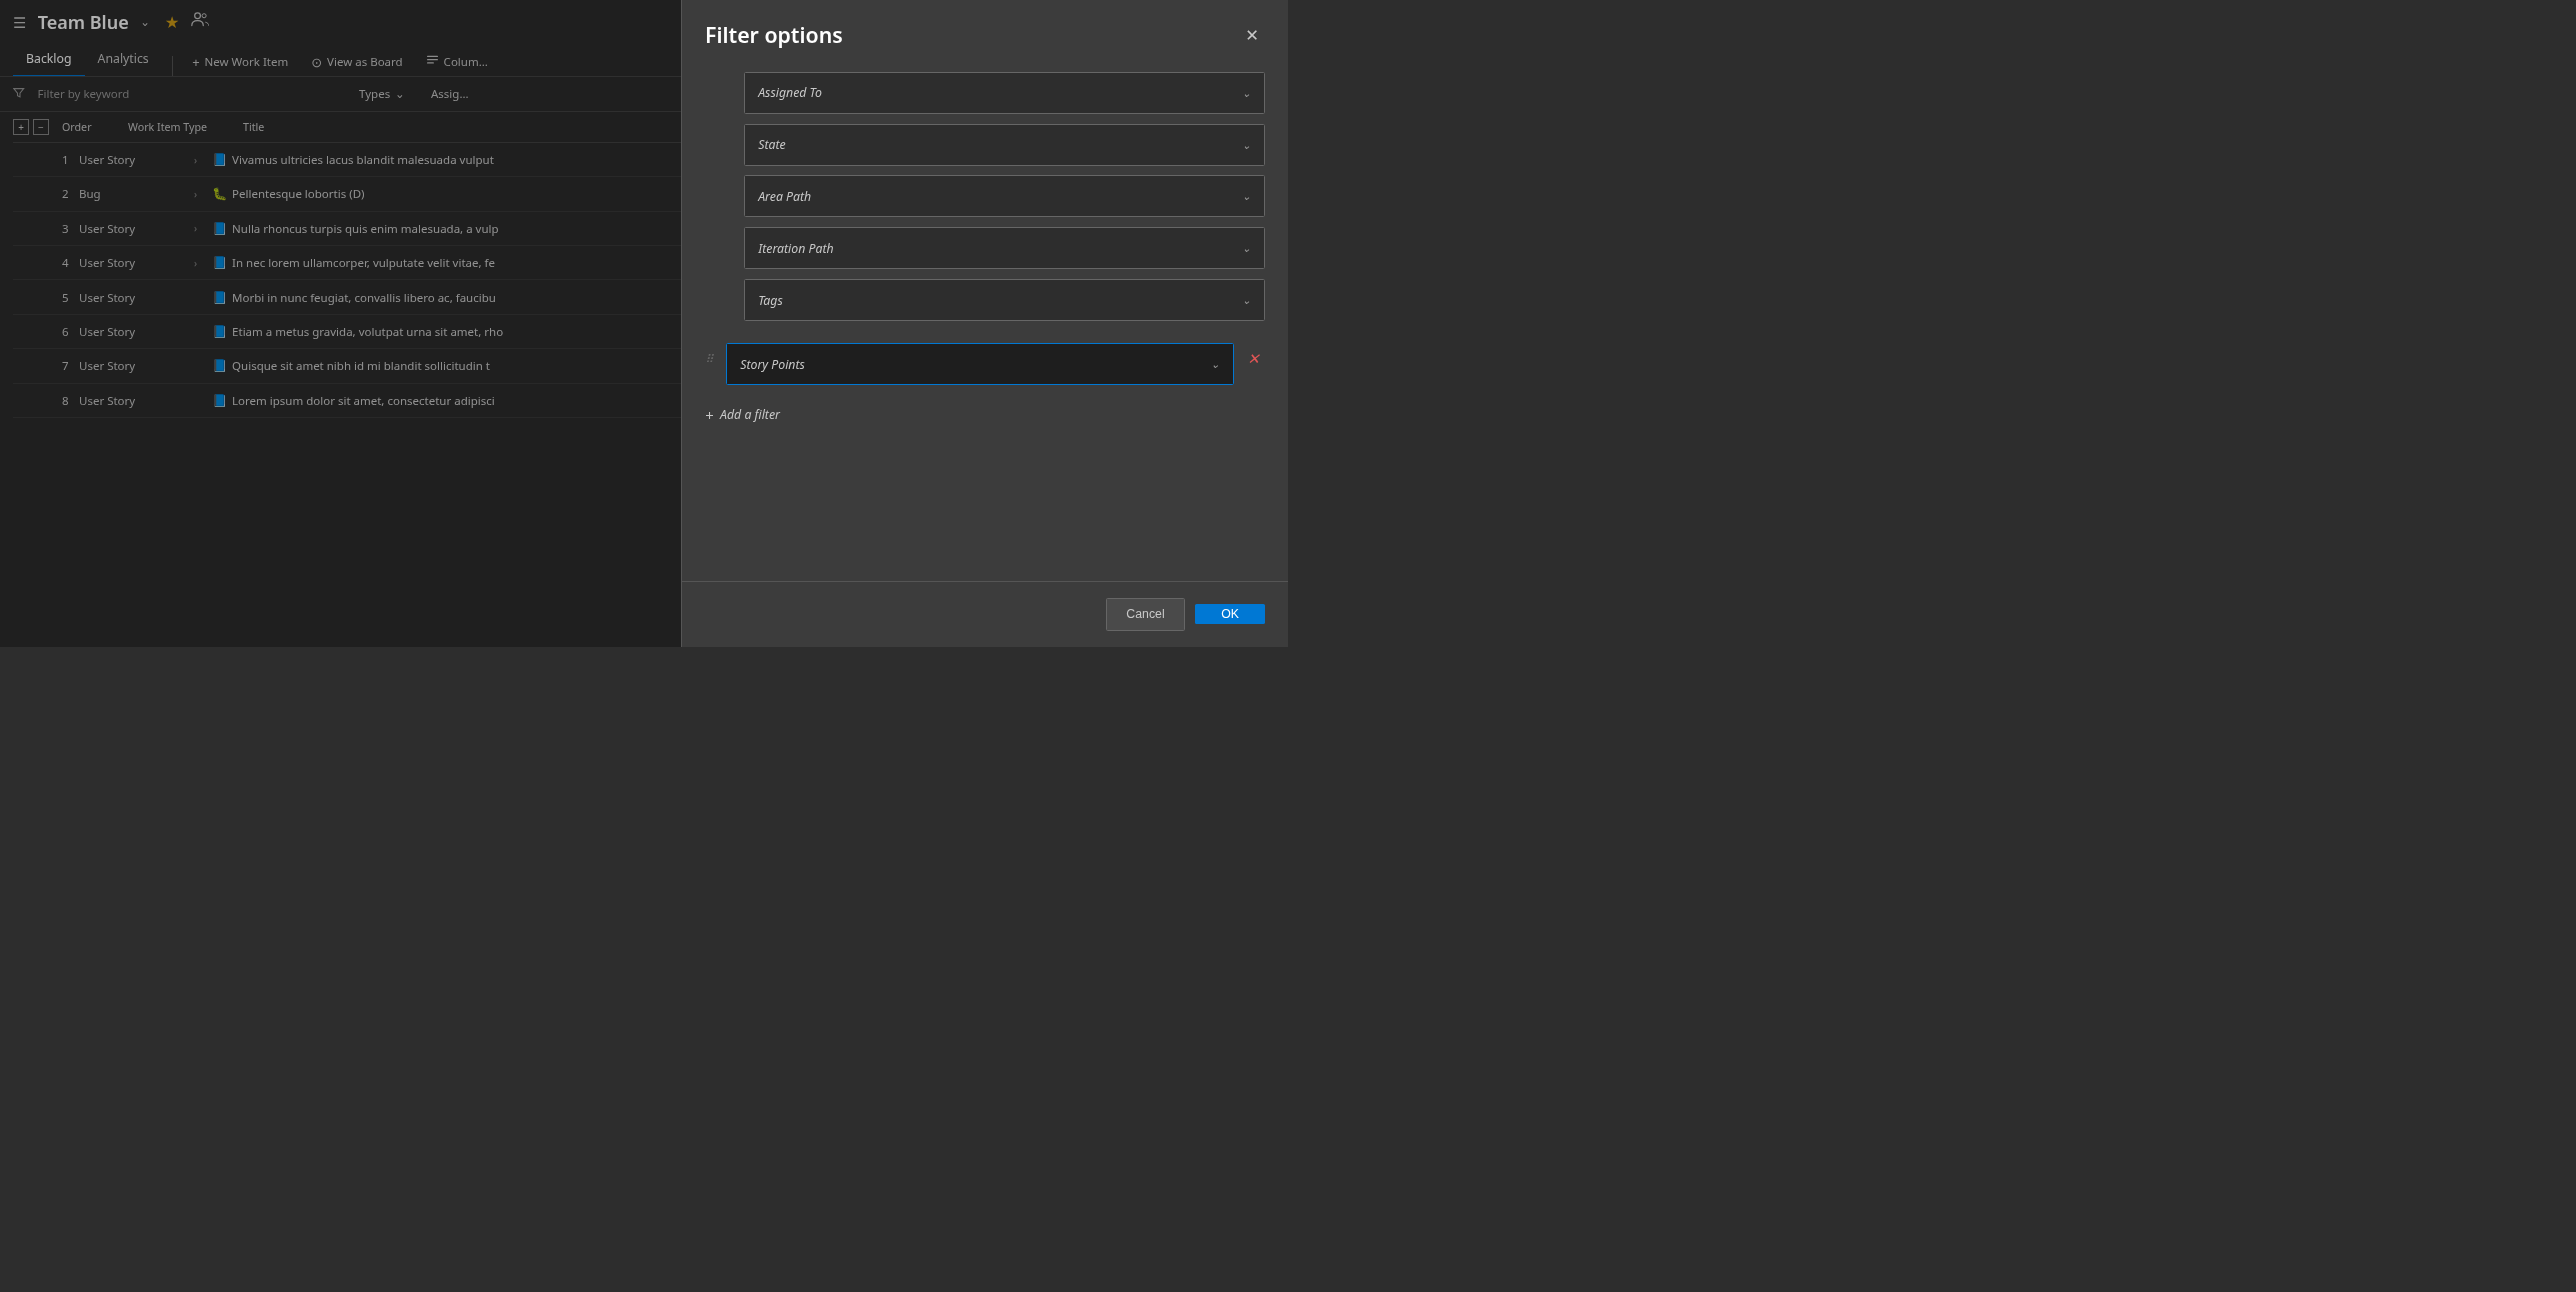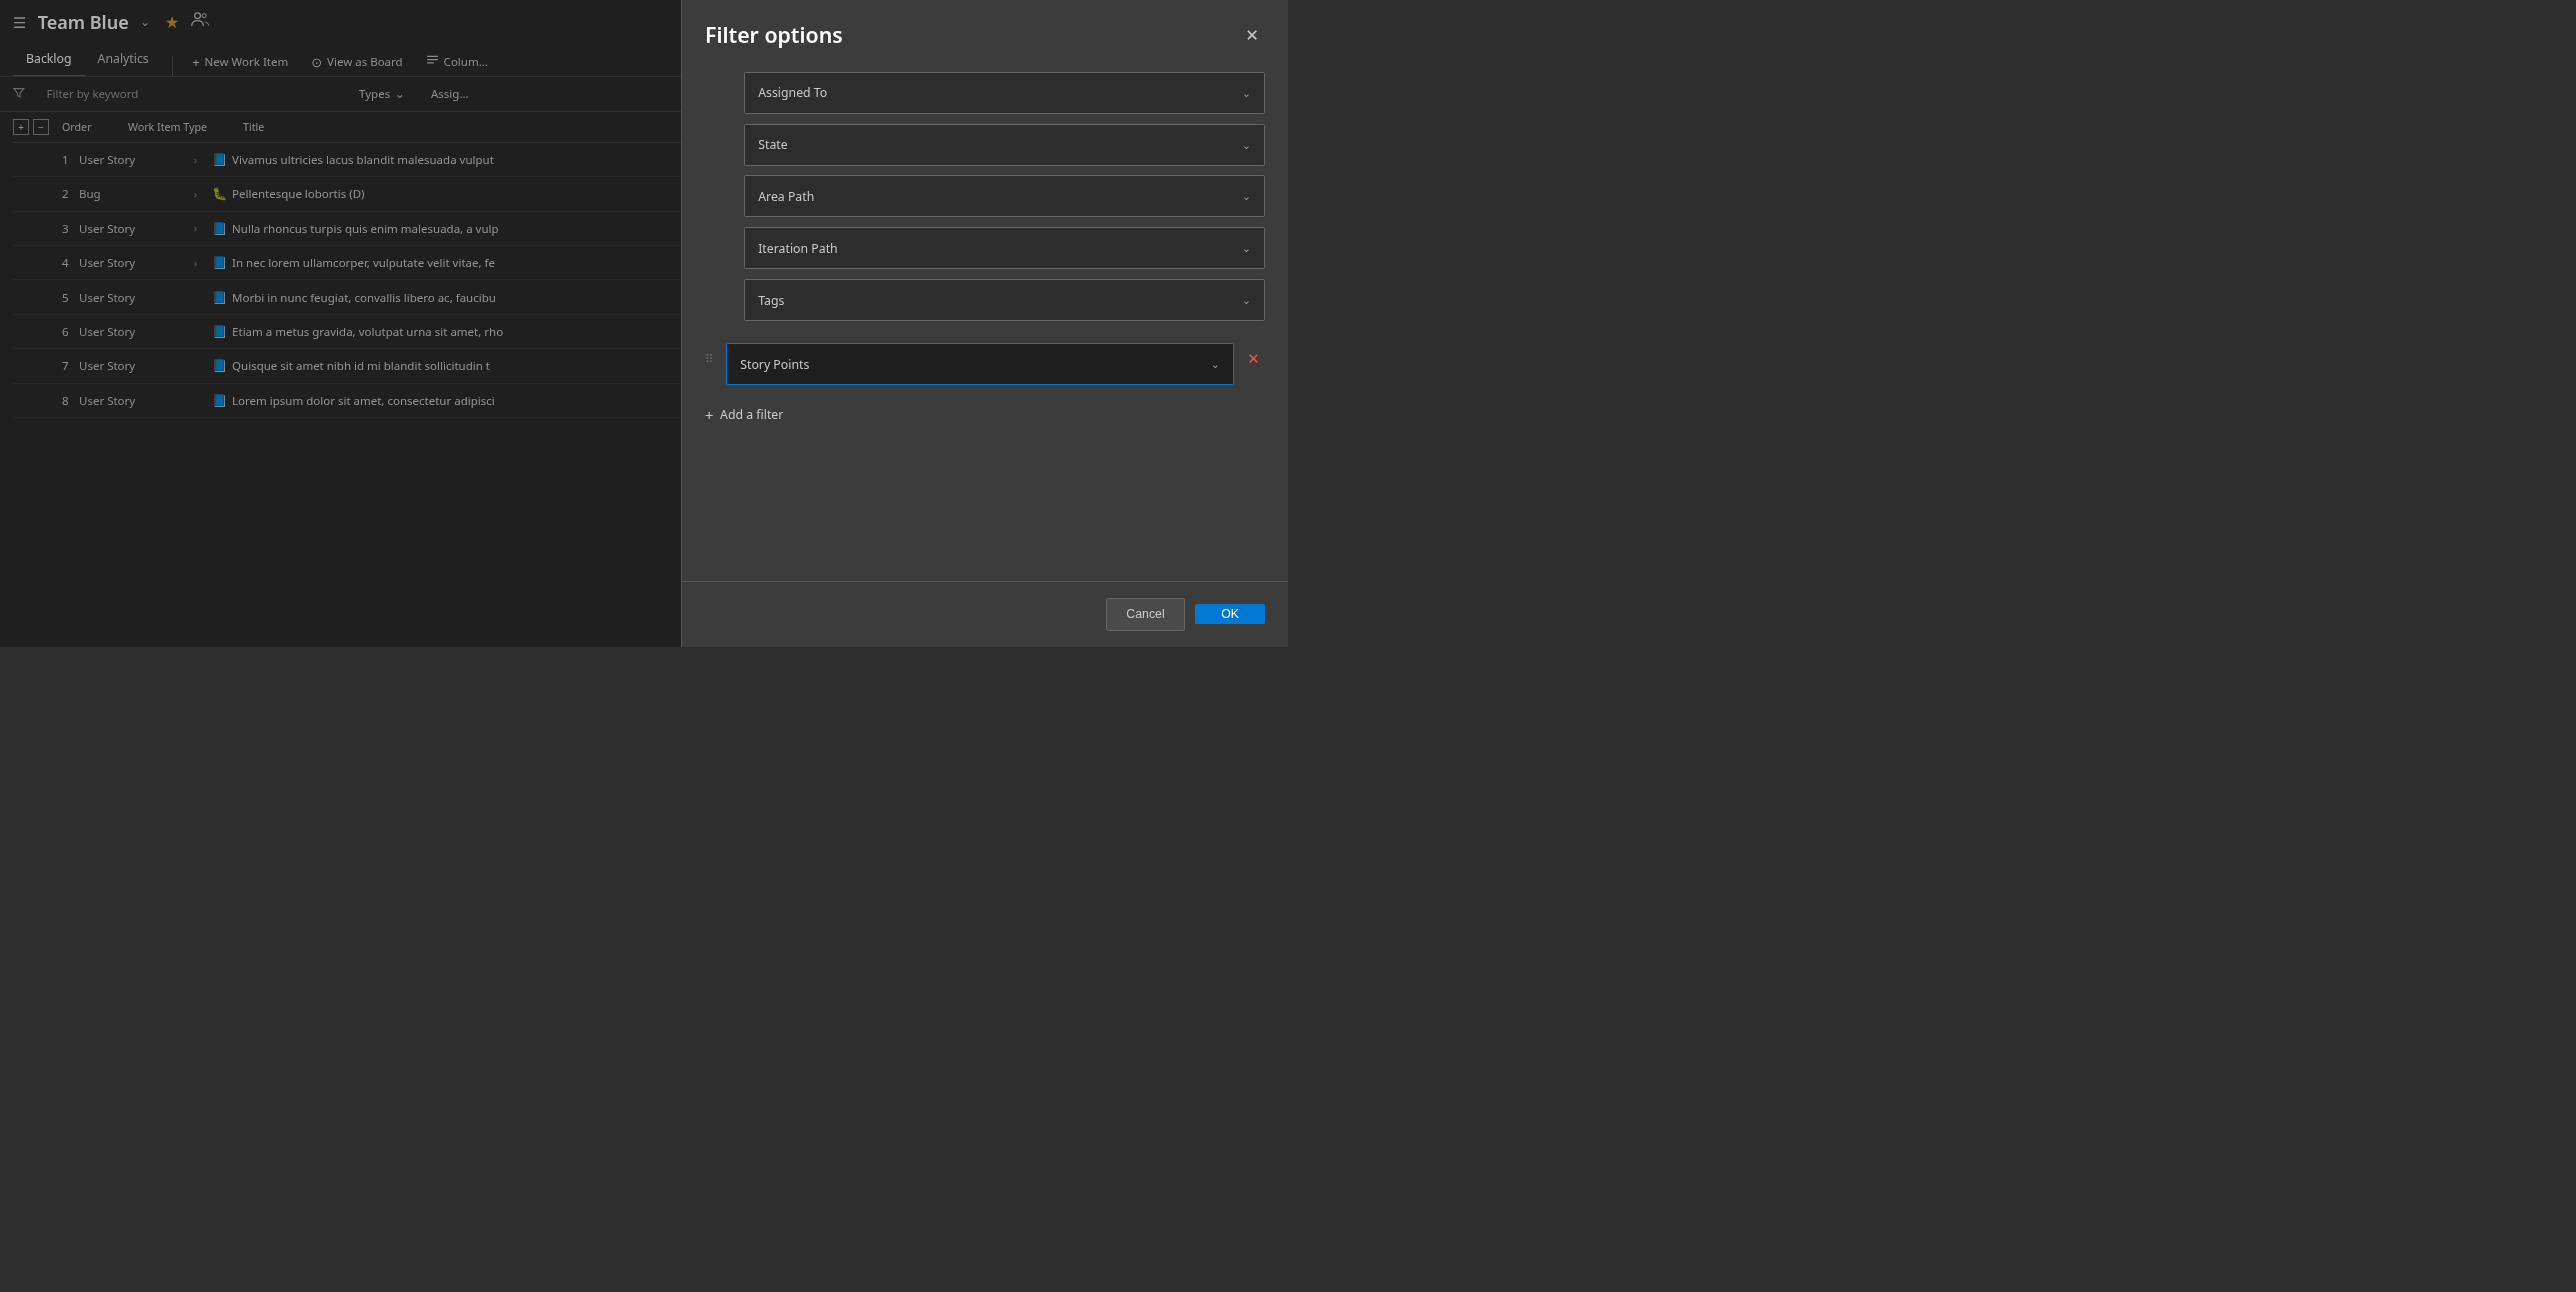--- a/index.html
+++ b/index.html
@@ -124,21 +124,21 @@
       align-items: center;
       padding: 6.6px 13px;
       gap: 9.9px;
       background: #2d2d2d;
       border-bottom: 0.8px solid #444;
     }
 
     .filter-input {
       display: flex;
       align-items: center;
-      gap: 22px;
+      gap: 13px;
       flex: 1;
       max-width: 328px;
     }
 
     .filter-icon {
       color: #999;
       font-size: 11.5px;
     }
 
     .filter-text {
@@ -274,20 +274,21 @@
       border-radius: 1.6px;
     }
 
     .dialog-body {
       flex: 1;
       padding: 6.6px 23px;
       overflow-y: auto;
       display: flex;
       flex-direction: column;
       gap: 9.9px;
+      font-style: italic;
     }
 
     
     .dialog-body::-webkit-scrollbar { width: 6.6px; }
     .dialog-body::-webkit-scrollbar-track { background: #3c3c3c; }
     .dialog-body::-webkit-scrollbar-thumb { background: #666; }
 
     .filter-field {
       display: flex;
       align-items: center;

